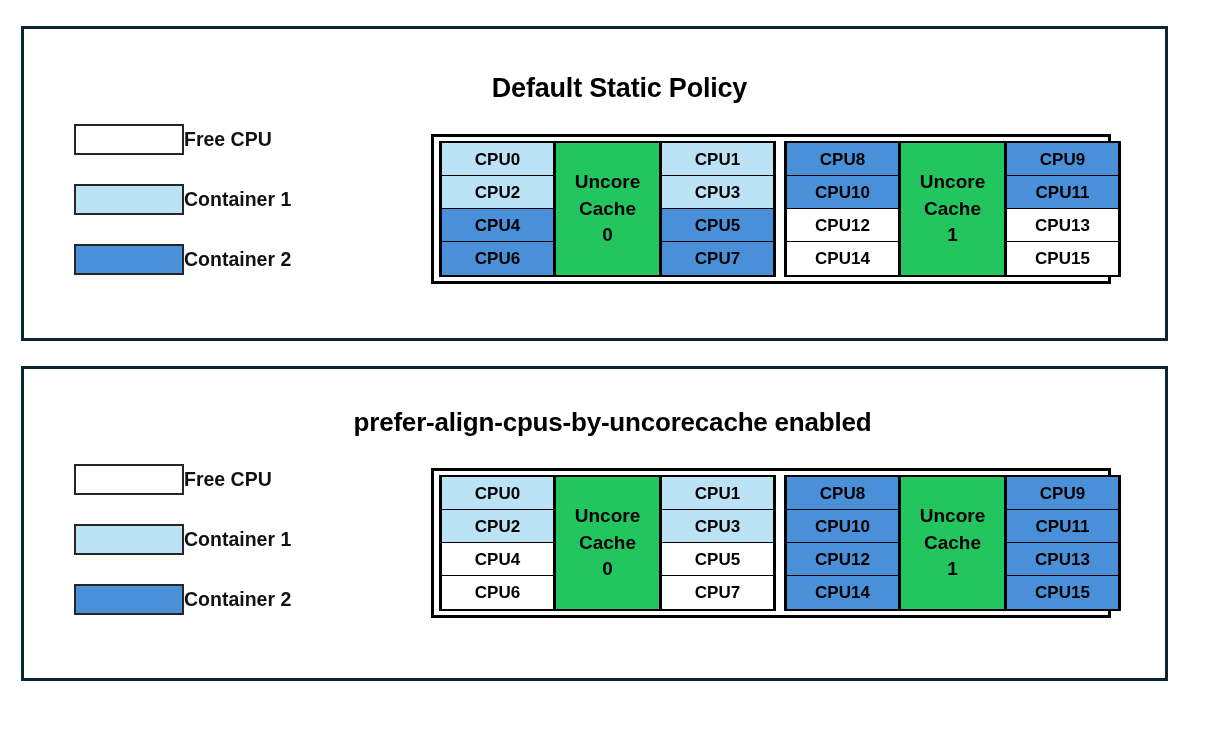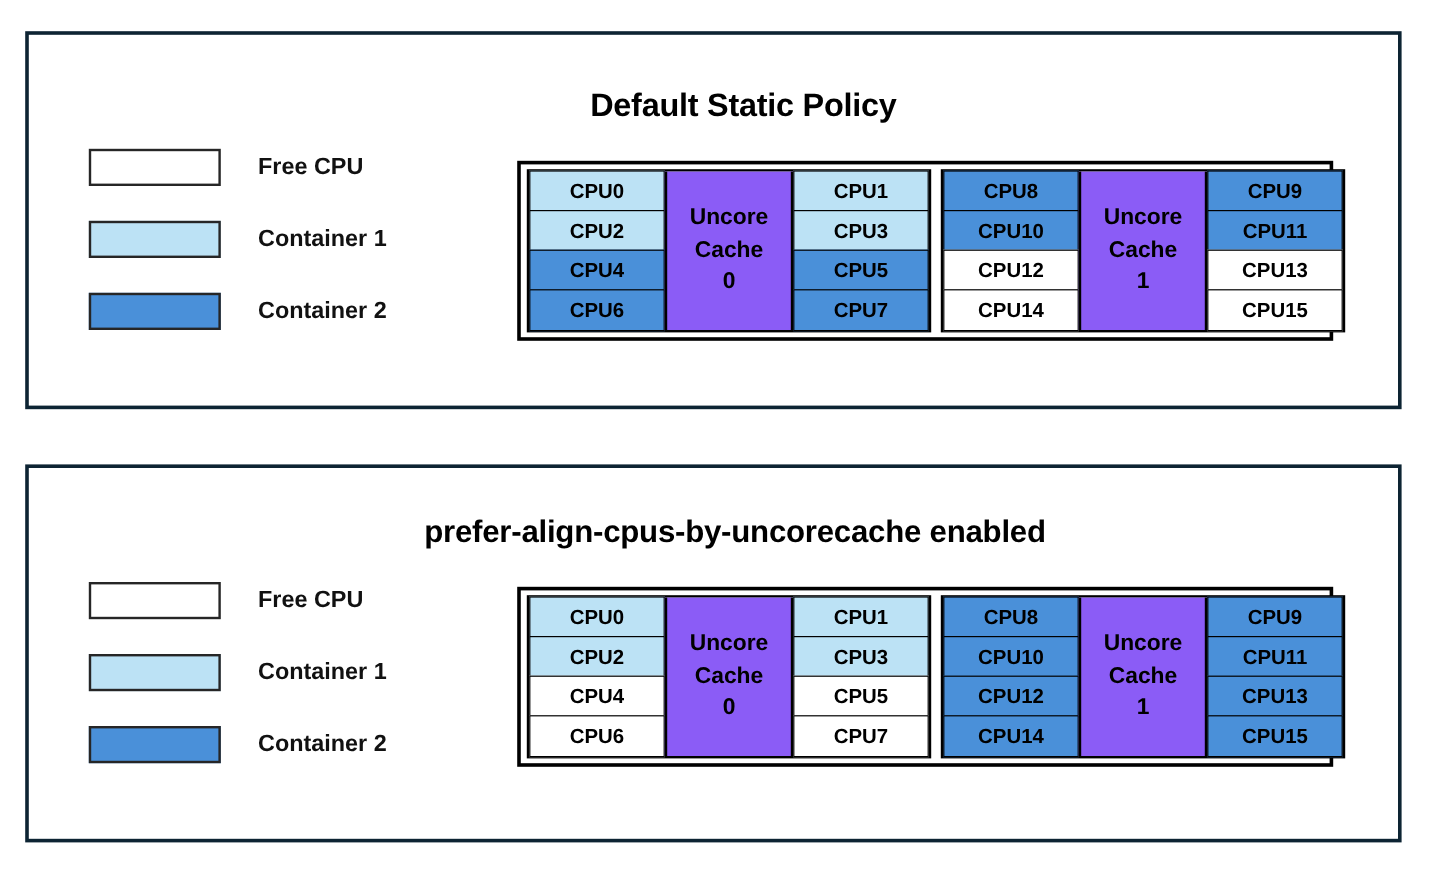--- a/index.html
+++ b/index.html
@@ -17,21 +17,21 @@
 
   .panel {
     position: absolute;
     left: 21px;
     width: 1147px;
     border: 3px solid #0d2433;
     box-sizing: border-box;
     background: #ffffff;
   }
   #panel-top    { top: 26px;  height: 315px; }
-  #panel-bottom { top: 387px; height: 315px; }
+  #panel-bottom { top: 366px; height: 315px; }
 
   .panel-title {
     position: absolute;
     left: 0;
     right: 0;
     text-align: center;
     font-weight: bold;
     color: #000000;
     letter-spacing: -0.2px;
   }
@@ -58,21 +58,20 @@
     height: 60px;
   }
   .legend-swatch {
     width: 110px;
     height: 31px;
     border: 2px solid #262626;
     box-sizing: border-box;
     flex: 0 0 auto;
   }
   .legend-label {
-    margin-left: 31px;
     font-size: 19.5px;
     font-weight: bold;
     color: #111111;
     white-space: nowrap;
   }
 
   
   .diagram {
     position: absolute;
     border: 3px solid #000000;
@@ -109,21 +108,21 @@
     align-items: center;
     justify-content: center;
     font-size: 17px;
     font-weight: bold;
     color: #000000;
     margin: -0.75px 0;
   }
   .cache-box {
     width: 107px;
     flex: 0 0 auto;
-    background: #8b5cf6;
+    background: #22c55e;
     border-left: 2px solid #000000;
     border-right: 2px solid #000000;
     box-sizing: border-box;
     display: flex;
     flex-direction: column;
     align-items: center;
     justify-content: center;
     font-size: 19px;
     font-weight: bold;
     color: #000000;

